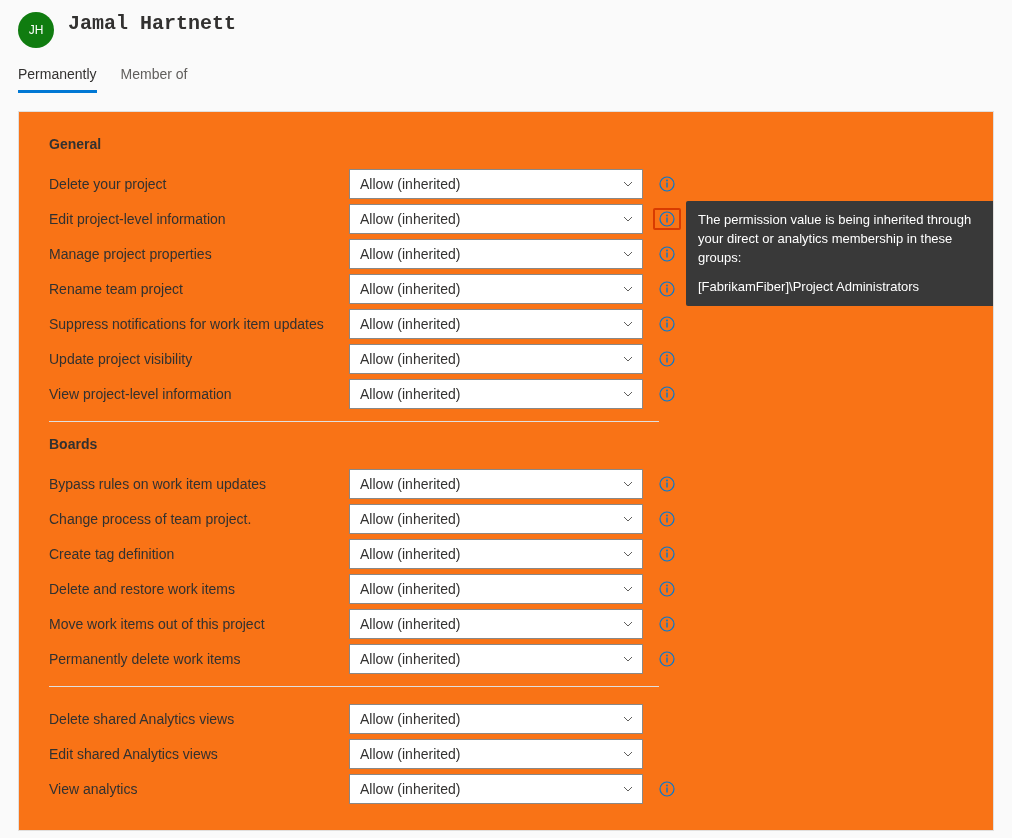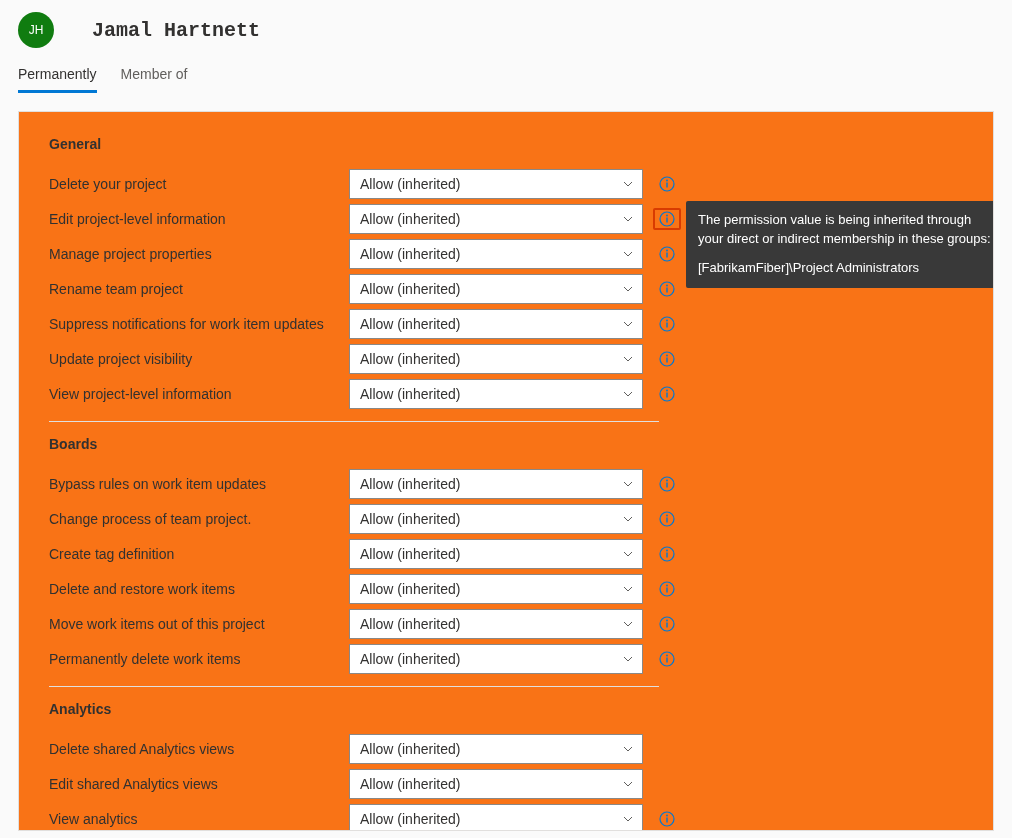--- a/index.html
+++ b/index.html
@@ -7,23 +7,21 @@
       font-family: "Segoe UI", -apple-system, BlinkMacSystemFont, sans-serif;
       font-size: 14px;
       color: #323130;
       background: #fafafa;
       width: 1012px;
       height: 838px;
       overflow: hidden;
     }
     .header {
       display: flex;
-      align-items: center;
       padding: 12px 18px 0px 18px;
-      gap: 24px;
     }
     .avatar {
       width: 36px;
       height: 36px;
       border-radius: 50%;
       background: #107c10;
       color: #fff;
       font-size: 12px;
       font-weight: 400;
       display: flex;
@@ -194,21 +192,21 @@
         </div>
         <div class="info">
           <svg width="16" height="16" viewBox="0 0 16 16">
             <circle cx="8" cy="8" r="7" fill="none" stroke="#0078d4" stroke-width="1.2"></circle>
             <circle cx="8" cy="4.5" r="0.9" fill="#0078d4"></circle>
             <rect x="7.3" y="6.5" width="1.4" height="5" fill="#0078d4"></rect>
           </svg>
           <div class="highlight-box"></div>
         </div>
         <div class="tooltip">
-          <div>The permission value is being inherited through your direct or indirect membership in these groups:</div>
+          <div>The permission value is being inherited through your direct or analytics membership in these groups:</div>
           <div class="groups">[FabrikamFiber]\Project Administrators</div>
         </div>
       </div>
       <div class="row">
         <div class="row-label">Manage project properties</div>
         <div class="row-select">
           <span>Allow (inherited)</span>
           <span class="chev">
             <svg width="12" height="12" viewBox="0 0 12 12">
               <path d="M2 4 L6 8 L10 4" fill="none" stroke="#605e5c" stroke-width="1"></path>
@@ -401,21 +399,20 @@
         <div class="info">
           <svg width="16" height="16" viewBox="0 0 16 16">
             <circle cx="8" cy="8" r="7" fill="none" stroke="#0078d4" stroke-width="1.2"></circle>
             <circle cx="8" cy="4.5" r="0.9" fill="#0078d4"></circle>
             <rect x="7.3" y="6.5" width="1.4" height="5" fill="#0078d4"></rect>
           </svg>
         </div>
       </div>
     </div>
     <div class="section">
-      <div class="section-title">Analytics</div>
       <div class="row">
         <div class="row-label">Delete shared Analytics views</div>
         <div class="row-select">
           <span>Allow (inherited)</span>
           <span class="chev">
             <svg width="12" height="12" viewBox="0 0 12 12">
               <path d="M2 4 L6 8 L10 4" fill="none" stroke="#605e5c" stroke-width="1"></path>
             </svg>
           </span>
         </div>

